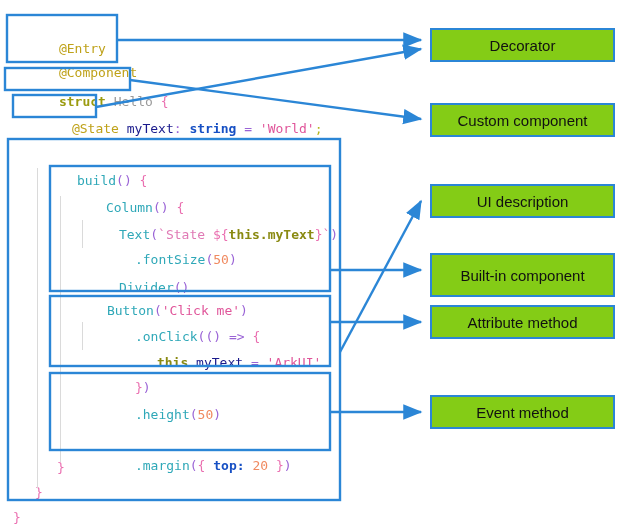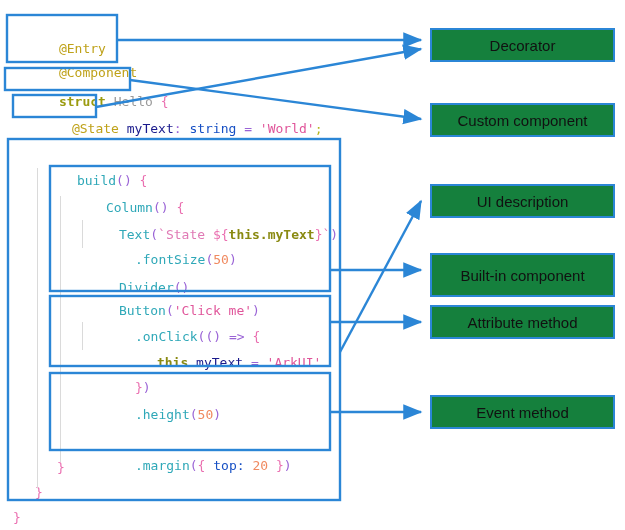--- a/index.html
+++ b/index.html
@@ -26,35 +26,35 @@
     color:#333;
   }
   .ln{height:24px;white-space:pre;}
 
   
   .t-dec{color:#bfa21a;}              
   .t-kw{color:#9b9b10;font-weight:bold;}   
   .t-type{color:#9a9a9a;}             
   .t-brace{color:#ea6fb0;}            
   .t-var{color:#1a1a8c;}              
-  .t-blue{color:#1750c4;font-weight:normal;margin-top:43px;} 
+  .t-blue{color:#1750c4;font-weight:bold;margin-top:43px;} 
   .t-op{color:#9a63d6;}               
   .t-str{color:#e0559a;}              
   .t-semi{color:#b6b61e;}             
   .t-fn{color:#2fa8b8;}               
   .t-this{color:#8a8a12;font-weight:bold;}
   .t-num{color:#f08a60;}              
   .t-tick{color:#e07ab5;}             
 
   .guide{position:absolute;width:1px;background:#dadada;}
 
   
   .lbl{
     position:absolute;
-    background:#15803d;
+    background:#84cc16;
     border:2px solid #2b86d6;
     box-sizing:border-box;
     display:flex;align-items:center;justify-content:center;
     font-size:15px;color:#111;
     font-family:"Liberation Sans",sans-serif;
   }
 </style>
 </head>
 <body>
 
@@ -91,21 +91,21 @@
     </div>
 
     <div class="ln" style="position:absolute;left:88px;top:224px;">
       <span class="t-fn">.fontSize</span><span class="t-op">(</span><span class="t-num">50</span><span class="t-op">)</span>
     </div>
 
     <div class="ln" style="position:absolute;left:72px;top:252px;">
       <span class="t-fn">Divider</span><span class="t-op">()</span>
     </div>
 
-    <div class="ln" style="position:absolute;left:72px;top:275px;">
+    <div class="ln" style="position:absolute;left:60px;top:275px;">
       <span class="t-fn">Button</span><span class="t-op">(</span><span class="t-str">'Click me'</span><span class="t-op">)</span>
     </div>
 
     <div class="ln" style="position:absolute;left:88px;top:301px;">
       <span class="t-fn">.onClick</span><span class="t-op">(() =&gt; </span><span class="t-brace">{</span>
     </div>
 
     <div class="ln" style="position:absolute;left:110px;top:327px;">
       <span class="t-this">this</span><span class="t-var">.myText</span><span class="t-op"> = </span><span class="t-str">'ArkUI'</span>
     </div>

